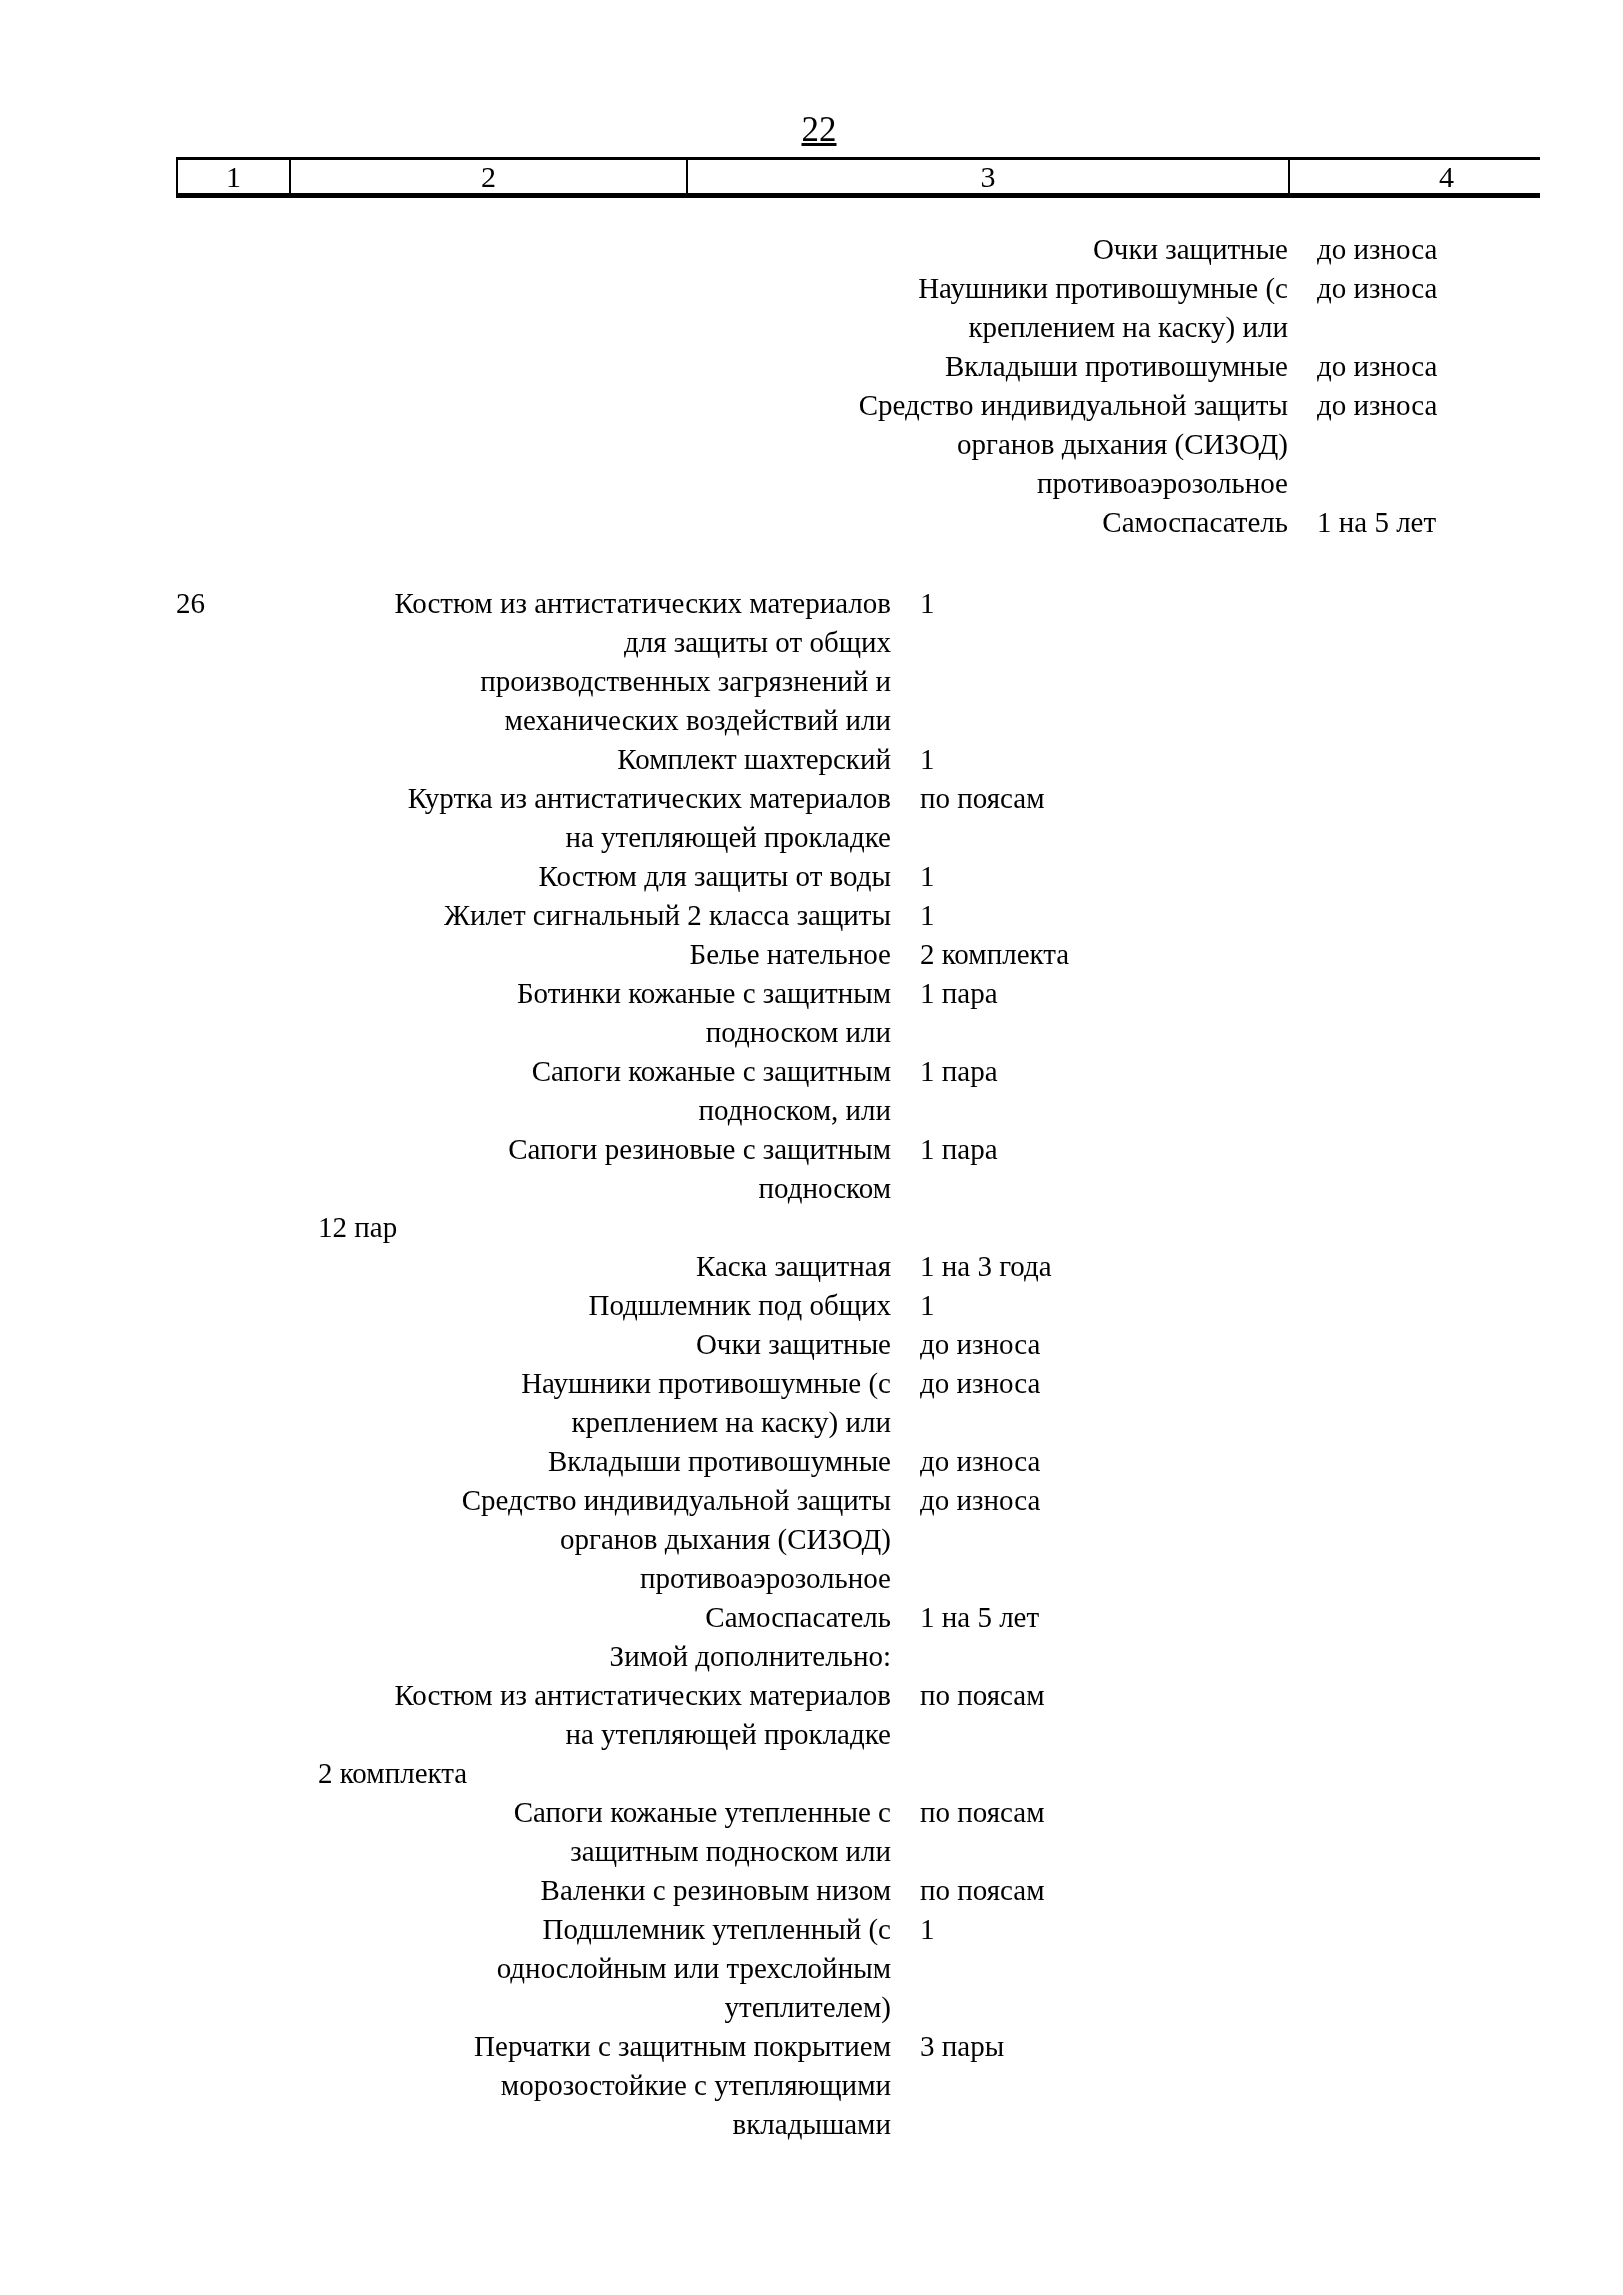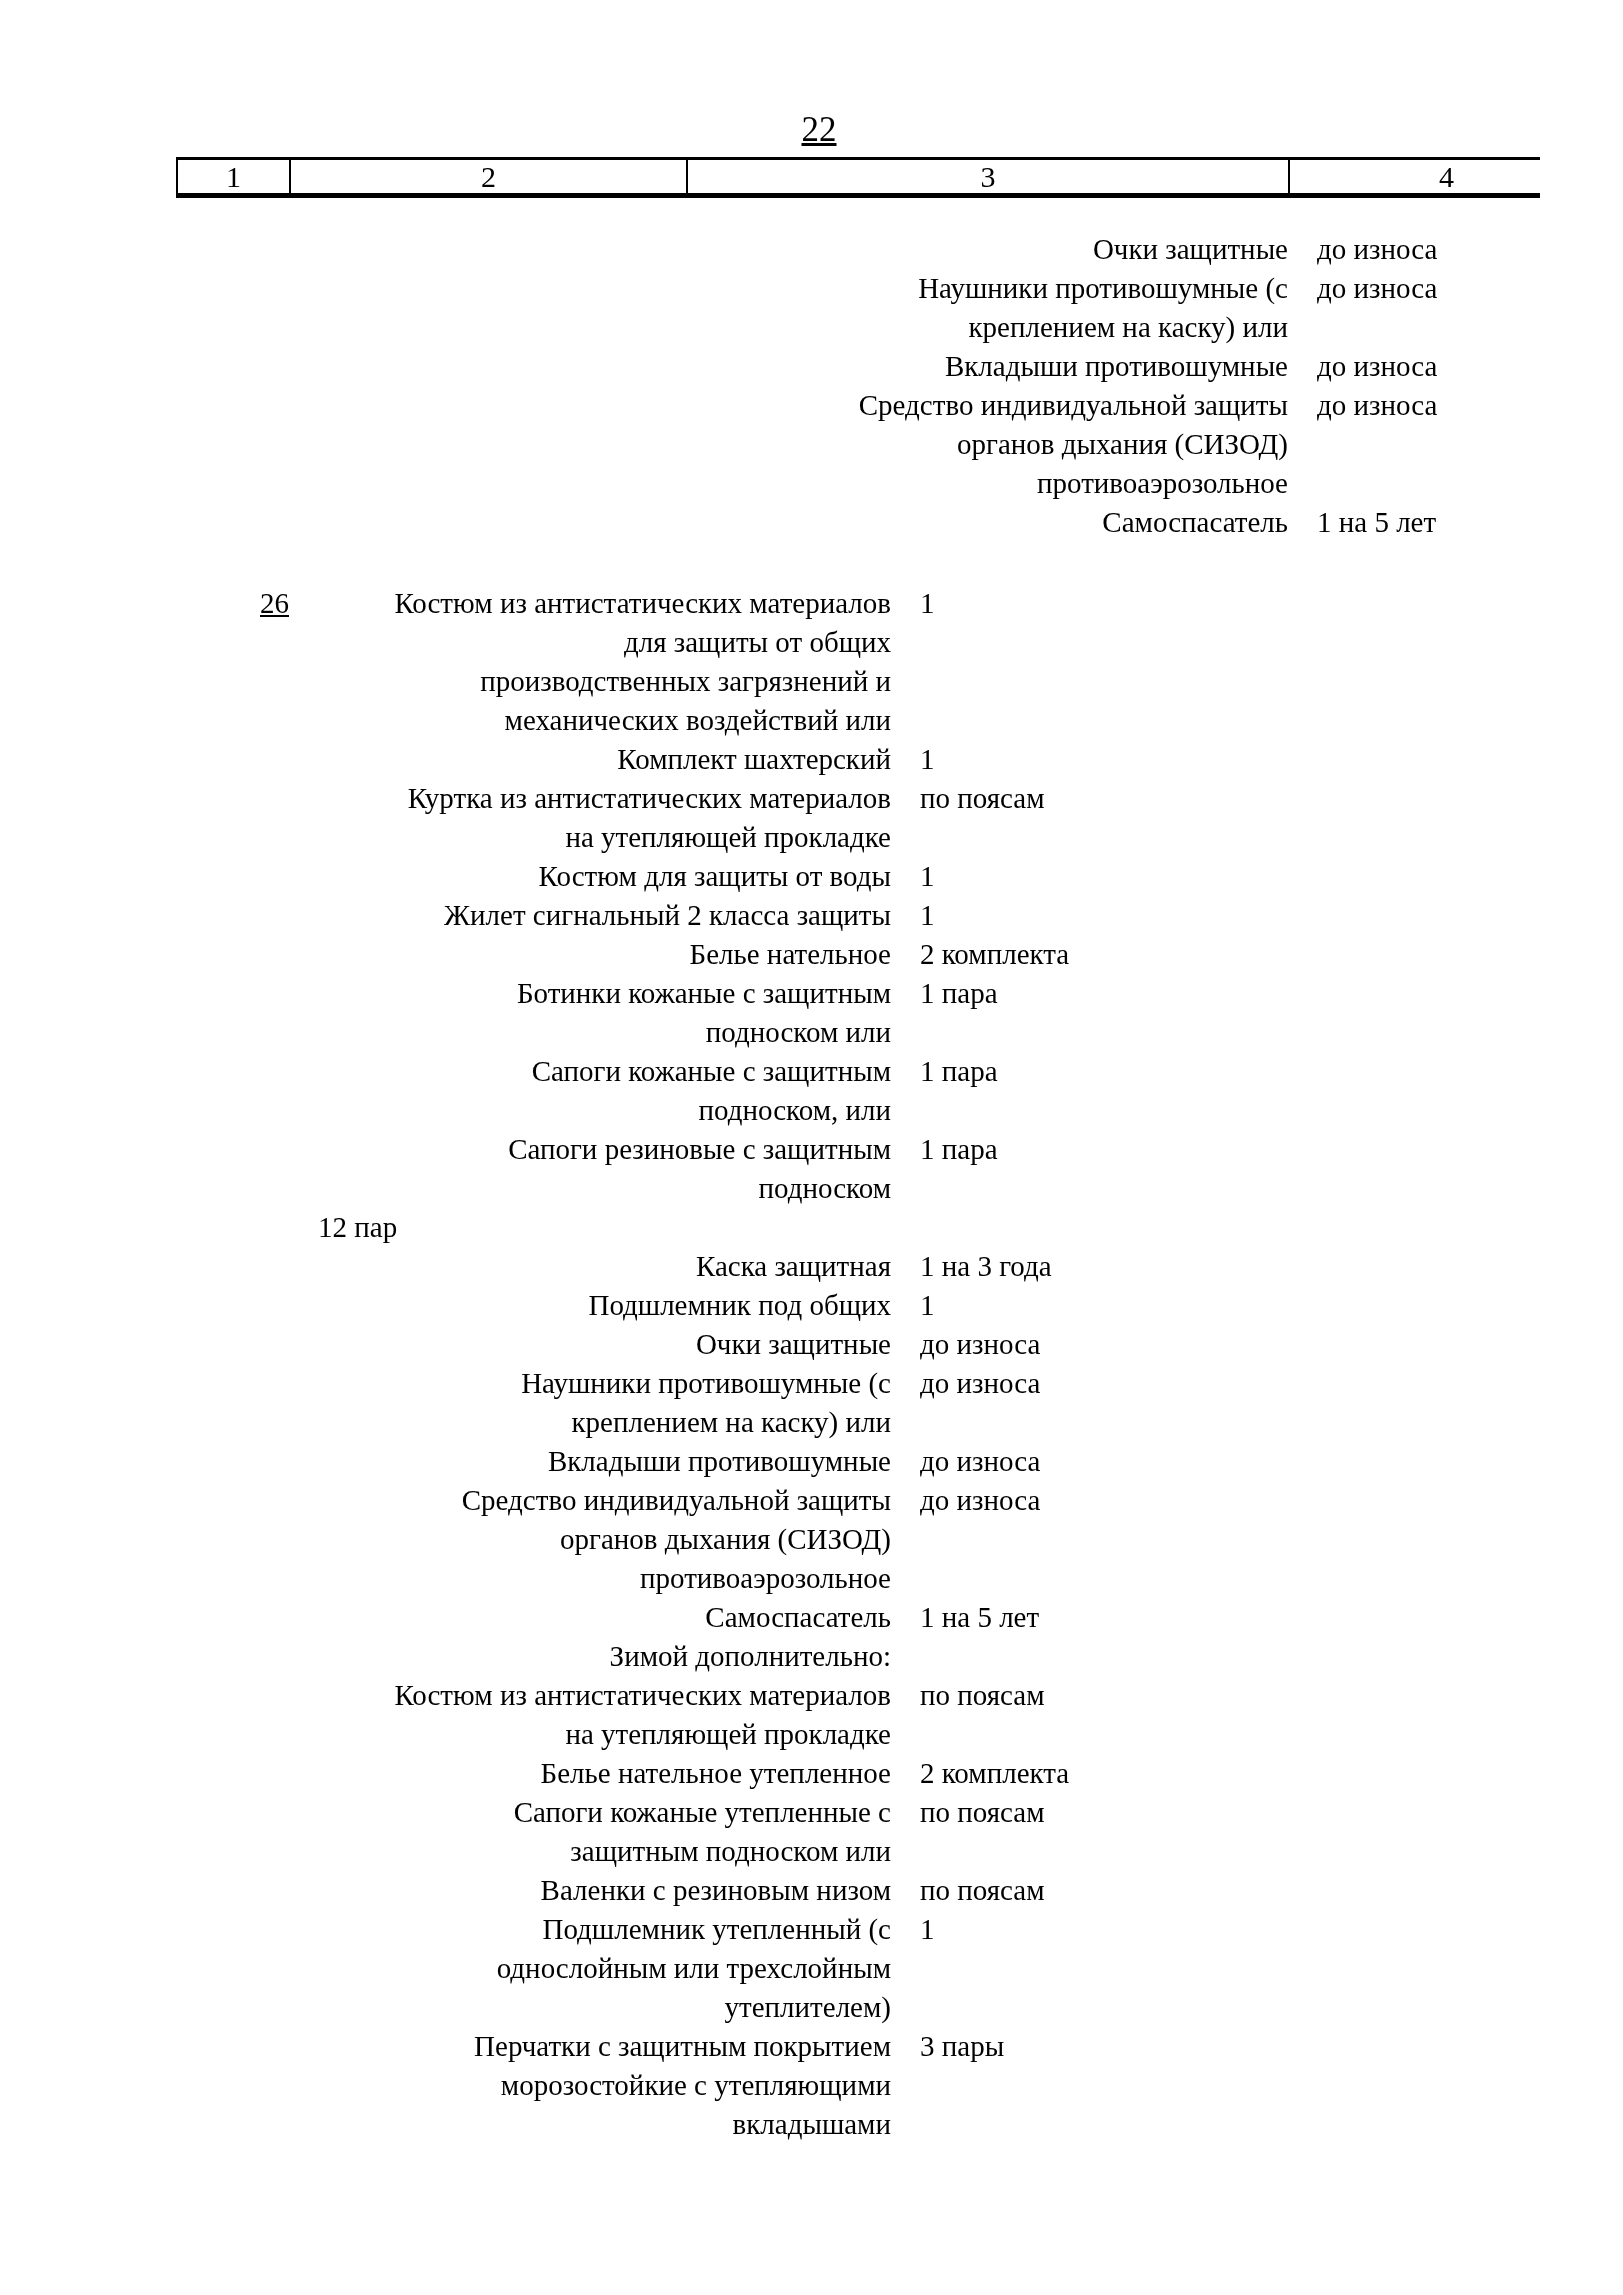--- a/index.html
+++ b/index.html
@@ -25,21 +25,21 @@
   .hc1{width:111px;}
   .hc2{width:395px;border-left:2px solid #000;}
   .hc3{width:600px;border-left:2px solid #000;}
   .hc4{width:250px;border-left:2px solid #000;padding-left:65px;box-sizing:border-box;}
   .tbody{
     position:absolute;top:230px;left:176px;width:1364px;
     font-size:29px;
   }
   .section{display:flex;align-items:flex-start;}
   .section + .section{margin-top:42px;}
-  .rownum{width:113px;text-align:right;line-height:39px;flex:none;text-decoration:underline;}
+  .rownum{width:113px;text-align:left;line-height:39px;flex:none;}
   .prof{
     width:397px;flex:none;box-sizing:border-box;padding-left:15.6px;
     line-height:47px;white-space:pre-line;
   }
   .items{width:854px;flex:none;}
   .item{display:flex;align-items:flex-start;}
   .iname{
     width:602px;flex:none;box-sizing:border-box;padding-left:5.2px;
     line-height:39px;white-space:pre-line;text-align:right;
   }
@@ -200,21 +200,20 @@
     <div class="inorm"></div>
   </div>
 
   <div class="item">
     <div class="iname">Костюм из антистатических материалов
 на утепляющей прокладке</div>
     <div class="inorm">по поясам</div>
   </div>
 
   <div class="item">
-    <div class="iname">Белье нательное утепленное</div>
     <div class="inorm">2 комплекта</div>
   </div>
 
   <div class="item">
     <div class="iname">Сапоги кожаные утепленные с
 защитным подноском или</div>
     <div class="inorm">по поясам</div>
   </div>
 
   <div class="item">

